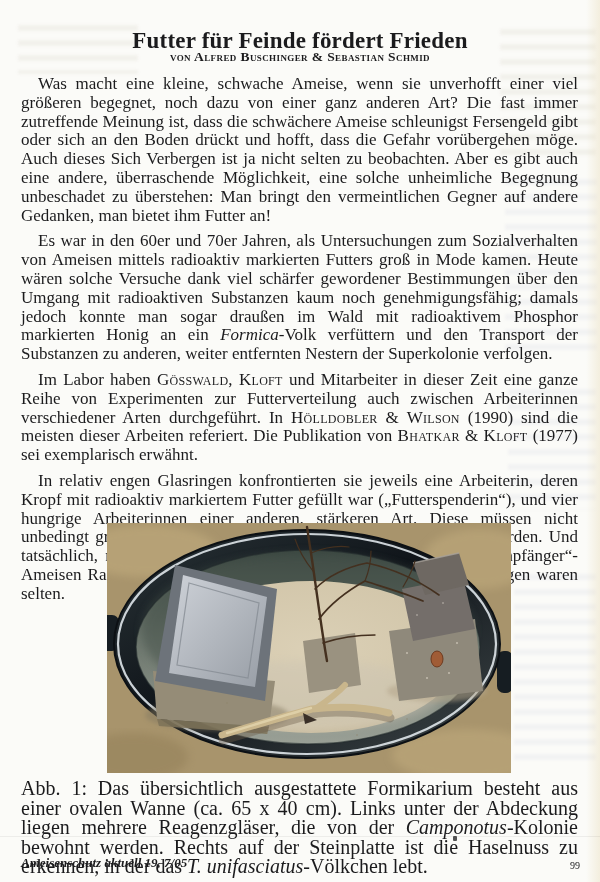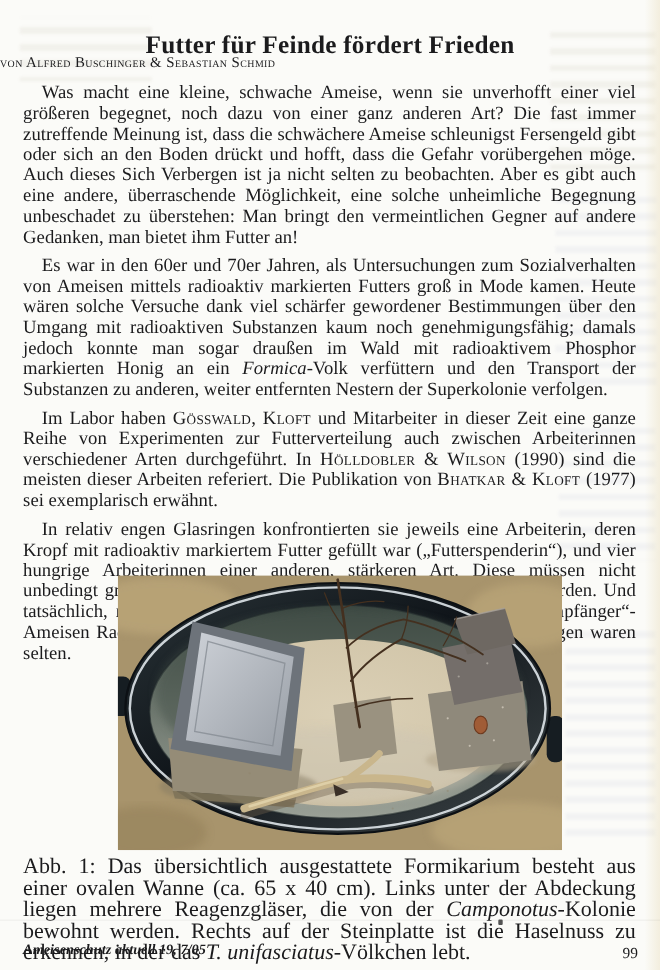--- a/index.html
+++ b/index.html
@@ -10,22 +10,22 @@
     color:var(--text-color,#1b1b1d);
   }
   .abs{position:absolute;}
 
   
   .title{
     left:0;right:0;top:14px;text-align:center;
     font-size:23px;font-weight:700;letter-spacing:.2px;margin-top:14px;
   }
   .byline{
-    left:0;right:0;top:49px;
-    font-size:13.5px;font-variant:small-caps;letter-spacing:.4px;
+    left:0;right:0;top:49px;text-align:center;
+    font-size:13.5px;font-variant:small-caps;letter-spacing:.4px;font-weight:bold;
   }
 
   
   .bodytext{left:21px;width:557px;top:75px;}
   .para{
     margin:0 0 7px 0;text-align:justify;text-indent:17px;
     font-size:17px;line-height:18.8px;
   }
   .seg-italic{font-style:italic;}
   .seg-smallcaps{font-variant:small-caps;letter-spacing:.3px;}
@@ -38,21 +38,21 @@
   .caption{
     left:21px;width:557px;top:779px;text-align:justify;
     font-size:20px;line-height:19.5px;
   }
 
   
   .footer-rule{left:0;width:600px;top:836px;height:1px;background:rgba(0,0,0,0.055);}
   .footer-journal{
     left:21px;top:855px;font-size:13px;font-weight:700;font-style:italic;
   }
-  .page-number{right:20px;top:860px;font-size:14px;}
+  .page-number{right:20px;top:860px;font-size:10px;}
   .speck{left:453px;top:836px;width:4px;height:5px;background:#2a2a2a;opacity:.8;border-radius:1px;}
 
   
   .bleed{
     pointer-events:none;filter:blur(1.6px);opacity:.55;
   }
   .bleed-lines-tan{
     background:repeating-linear-gradient(180deg,
       transparent 0 9px, rgba(150,140,110,0.16) 9px 15px);
   }

